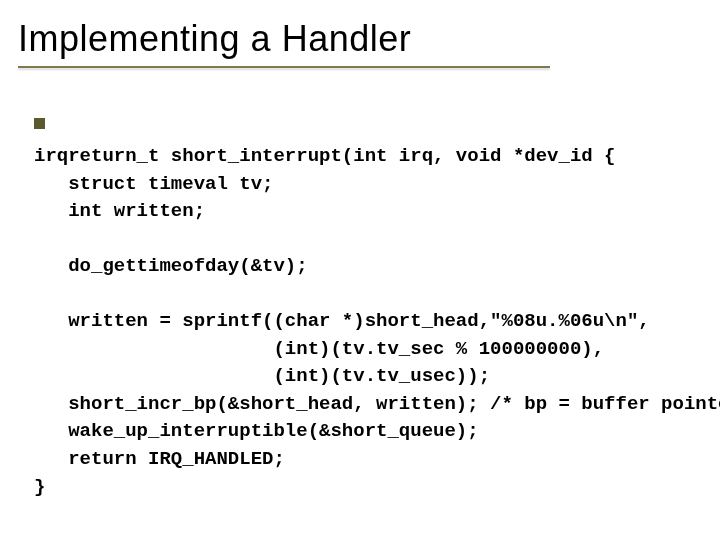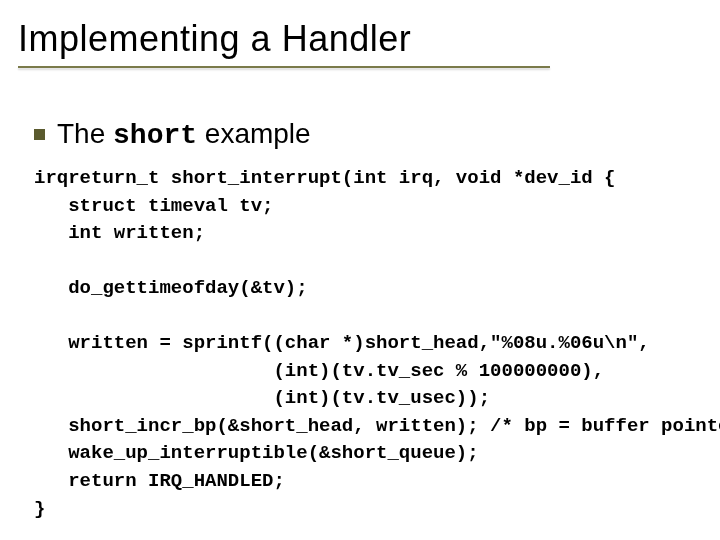--- a/index.html
+++ b/index.html
@@ -79,23 +79,20 @@
 
   <div class="title-wrap">
     <h1 class="title">Implementing a Handler</h1>
     <hr class="title-rule">
   </div>
 
   <div class="body">
 
     <div class="bullet-line">
       <span class="bullet"></span>
-      <span class="bullet-text">
-        <span>The </span><span class="mono">short</span><span> example</span>
-      </span>
     </div>
 
     <div class="code">irqreturn_t short_interrupt(int irq, void *dev_id {
    struct timeval tv;
    int written;
 
    do_gettimeofday(&amp;tv);
 
    written = sprintf((char *)short_head,"%08u.%06u\n",
                      (int)(tv.tv_sec % 100000000),

